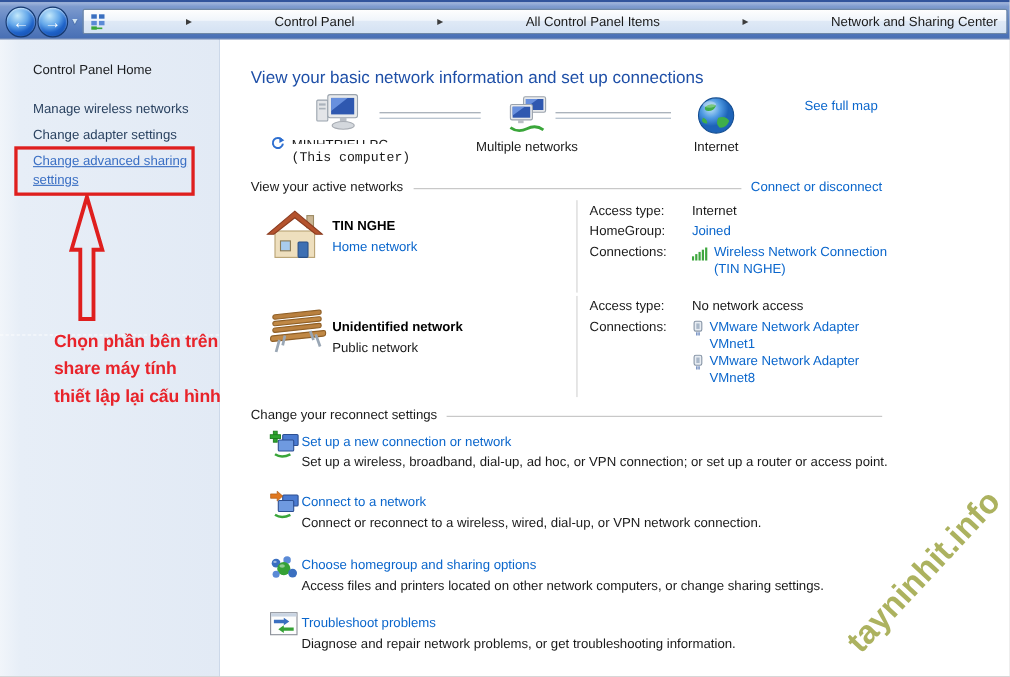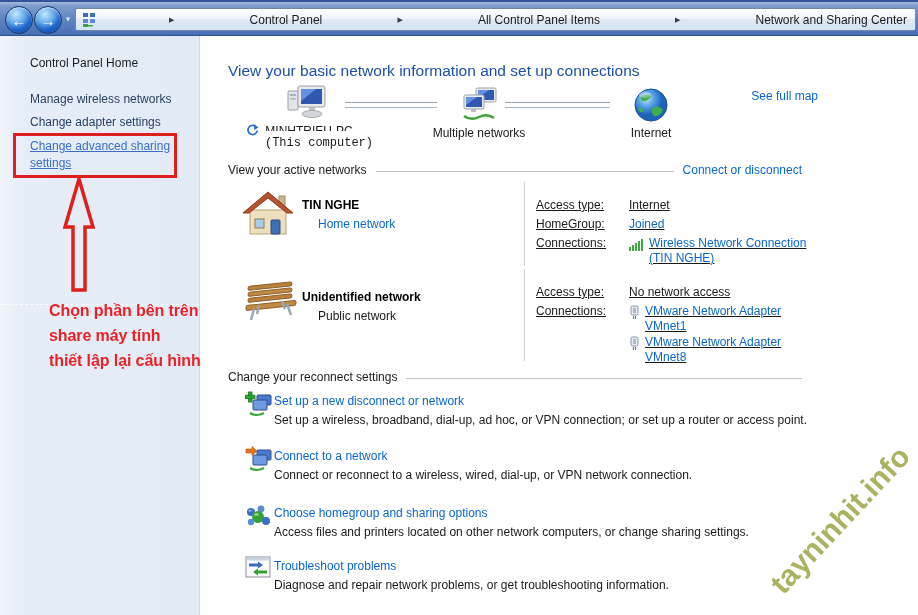--- a/index.html
+++ b/index.html
@@ -50,38 +50,38 @@
   .map-name-clip{ position:absolute; left:61px; top:88px; width:96px; height:7px; overflow:hidden;
                   text-align:center; white-space:nowrap; }
   .map-caption{ position:absolute; left:28px; top:100px; width:145px; text-align:right;font-family:Liberation Mono, monospace; }
   .connector{ position:absolute; top:66px; height:6px;
               border-top:1px solid #97a1ac; border-bottom:1px solid #aab7c5; }
   .conn1{ left:145px; width:92px; } .conn2{ left:305px; width:105px; }
   .map-multi-icon{ position:absolute; left:258px; top:50px; cursor:pointer; }
   .map-multi-label{ position:absolute; left:218px; top:90px; width:122px; text-align:center; }
   .map-globe-icon{ position:absolute; left:433px; top:51px; cursor:pointer; }
   .map-internet-label{ position:absolute; left:411px; top:90px; width:80px; text-align:center; }
-  .see-full-map{ position:absolute; top:53px; right:100px; }
+  .see-full-map{ position:absolute; top:53px; right:120px; }
 
   
   .sect{ position:absolute; left:28px; right:116px; display:flex; align-items:center; gap:9px; }
   .sect-active{ top:127px;justify-content:flex-end; } .sect-settings{ top:334px; }
   .sect .rule{ flex:1; border-top:1px solid #c3c3c3; margin-top:2px; }
   .sect .txt{ white-space:nowrap; }
 
   
   .netrow{ position:absolute; left:28px; right:116px; }
   .row1{ top:146px; height:84px; } .row2{ top:233px; height:92px; }
   .net-icon{ position:absolute; left:14px; top:8px; }
   .net-name{ position:absolute; left:74px; font-weight:bold; color:#000; }
   .row1 .net-name{ top:16px; } .row2 .net-name{ top:21px; }
-  .net-cat{ position:absolute; left:74px;margin-left:16px; }
+  .net-cat{ position:absolute; left:74px; }
   .row1 .net-cat{ top:35px; } .row2 .net-cat{ top:40px; }
   .net-divider{ position:absolute; left:296px; top:0; bottom:0; width:1px; background:#d2d2d2; }
-  .net-details{ position:absolute; left:308px; top:16px; right:0;text-decoration:underline; }
+  .net-details{ position:absolute; left:308px; top:2px; right:0; }
   .drow{ display:flex; margin-bottom:5px; line-height:14px; }
   .dlabel{ width:93px; flex:none; }
   .dvalue{ flex:1; }
   .conn-entry{ display:flex; gap:5px; margin-bottom:1px; }
   .conn-text{ width:160px; line-height:15px; }
 
   
   .task{ position:absolute; left:45px; right:10px; height:50px; }
   .t1{ top:354px; } .t2{ top:409px; } .t3{ top:466px; } .t4{ top:519px; }
   .task-icon{ position:absolute; left:0; top:1px; }
@@ -284,21 +284,21 @@
     </div>
 
     <div class="task t1">
       <svg class="task-icon" width="28" height="26" viewBox="0 0 28 26">
         <rect x="12" y="4" width="14" height="10" rx="1" fill="#4a7ad0" stroke="#2c4f92"></rect>
         <rect x="8" y="9" width="14" height="10" rx="1" fill="#6f9ae0" stroke="#2c4f92"></rect>
         <path d="M5 22 q6 4 14 0" fill="none" stroke="#3aa63a" stroke-width="2.2"></path>
         <rect x="3.5" y="1" width="3.5" height="10" fill="#2ea52e" stroke="#1c7a1c" stroke-width="0.8"></rect>
         <rect x="0.5" y="4.2" width="9.5" height="3.5" fill="#2ea52e" stroke="#1c7a1c" stroke-width="0.8"></rect>
       </svg>
-      <div class="task-title link">Set up a new disconnect or network</div>
+      <div class="task-title link">Set up a new connection or network</div>
       <div class="task-desc">Set up a wireless, broadband, dial-up, ad hoc, or VPN connection; or set up a router or access point.</div>
     </div>
 
     <div class="task t2">
       <svg class="task-icon" width="28" height="26" viewBox="0 0 28 26">
         <rect x="12" y="4" width="14" height="10" rx="1" fill="#4a7ad0" stroke="#2c4f92"></rect>
         <rect x="8" y="9" width="14" height="10" rx="1" fill="#6f9ae0" stroke="#2c4f92"></rect>
         <path d="M5 22 q6 4 14 0" fill="none" stroke="#3aa63a" stroke-width="2.2"></path>
         <polygon points="1,3 7,3 7,0.5 12,5 7,9.5 7,7 1,7" fill="#e07820" stroke="#a8550e" stroke-width="0.6"></polygon>
       </svg>

